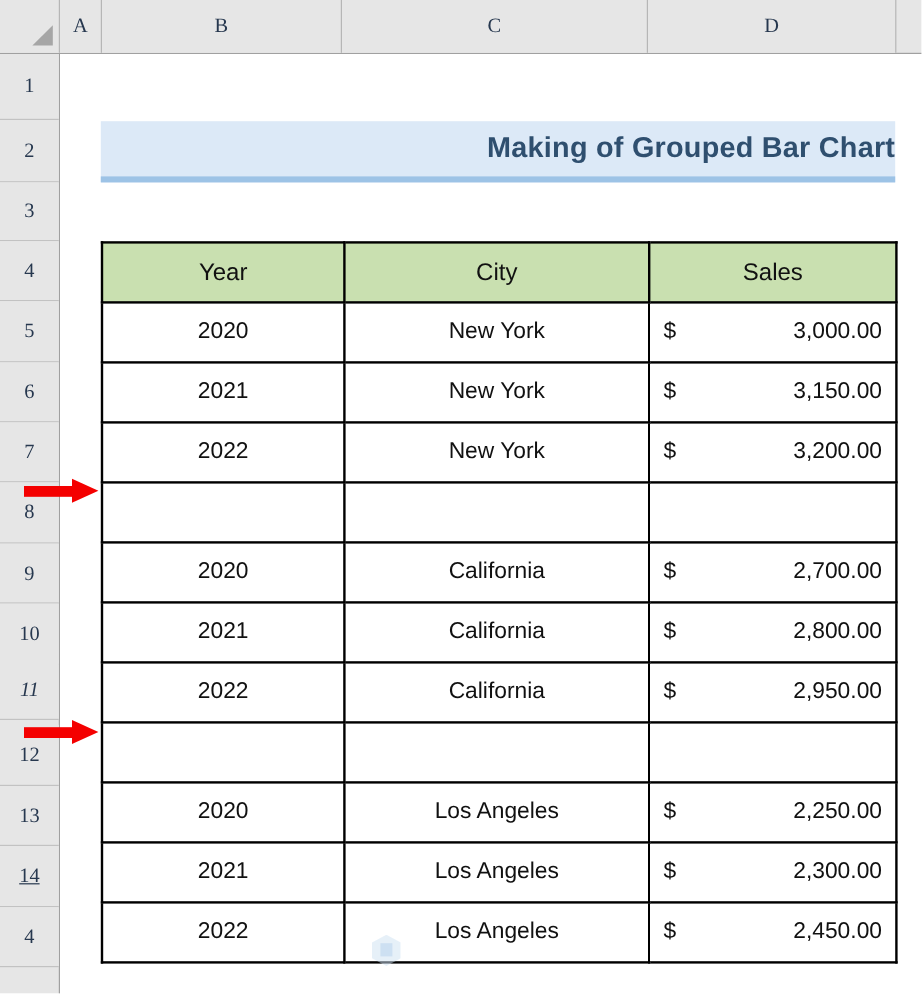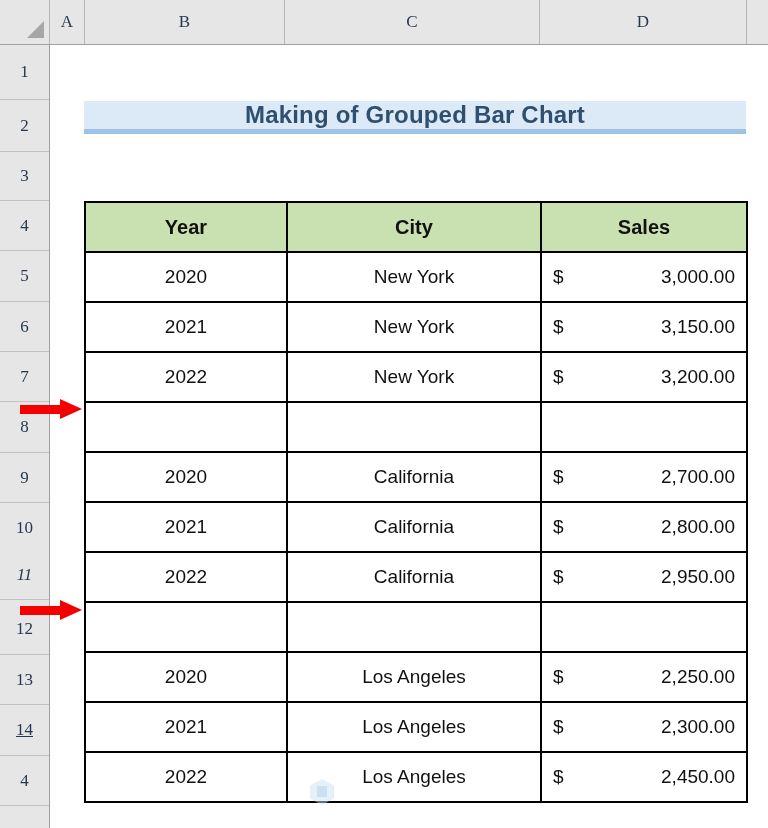--- a/index.html
+++ b/index.html
@@ -87,26 +87,26 @@
     position: absolute;
     left: 51px; top: 45px;
     width: 717px; height: 783px;
     background: #ffffff;
   }
 
   
   #title-cell {
     position: absolute;
     left: 84px; top: 101px;
-    width: 662px; height: 33px;
+    width: 662px; height: 51px;
     background: #dce9f7;
     border-bottom: 5px solid #9dc3e6;
     display: flex;
     align-items: center;
-    justify-content: center;
+    justify-content: flex-end;
   }
   #title-cell .title-text {
     font-size: 24px;
     font-weight: bold;
     color: #2f4f6f;
     letter-spacing: 0.2px;
     font-family: "Liberation Sans", sans-serif;
   }
 
   
@@ -127,21 +127,21 @@
     height: 50px;
     font-size: 19px;
     color: #111111;
     text-align: center;
     vertical-align: middle;
     font-family: "Liberation Sans", sans-serif;
     background: #ffffff;
   }
   #data-table thead th {
     background: #c9e0b0;
-    font-weight: bold;
+    font-weight: normal;
     font-size: 20px;
     height: 50px;
   }
   #data-table tr.spacer-row td {
     height: 50px;
   }
 
   .sales-cell {
     position: relative;
     padding: 0;

